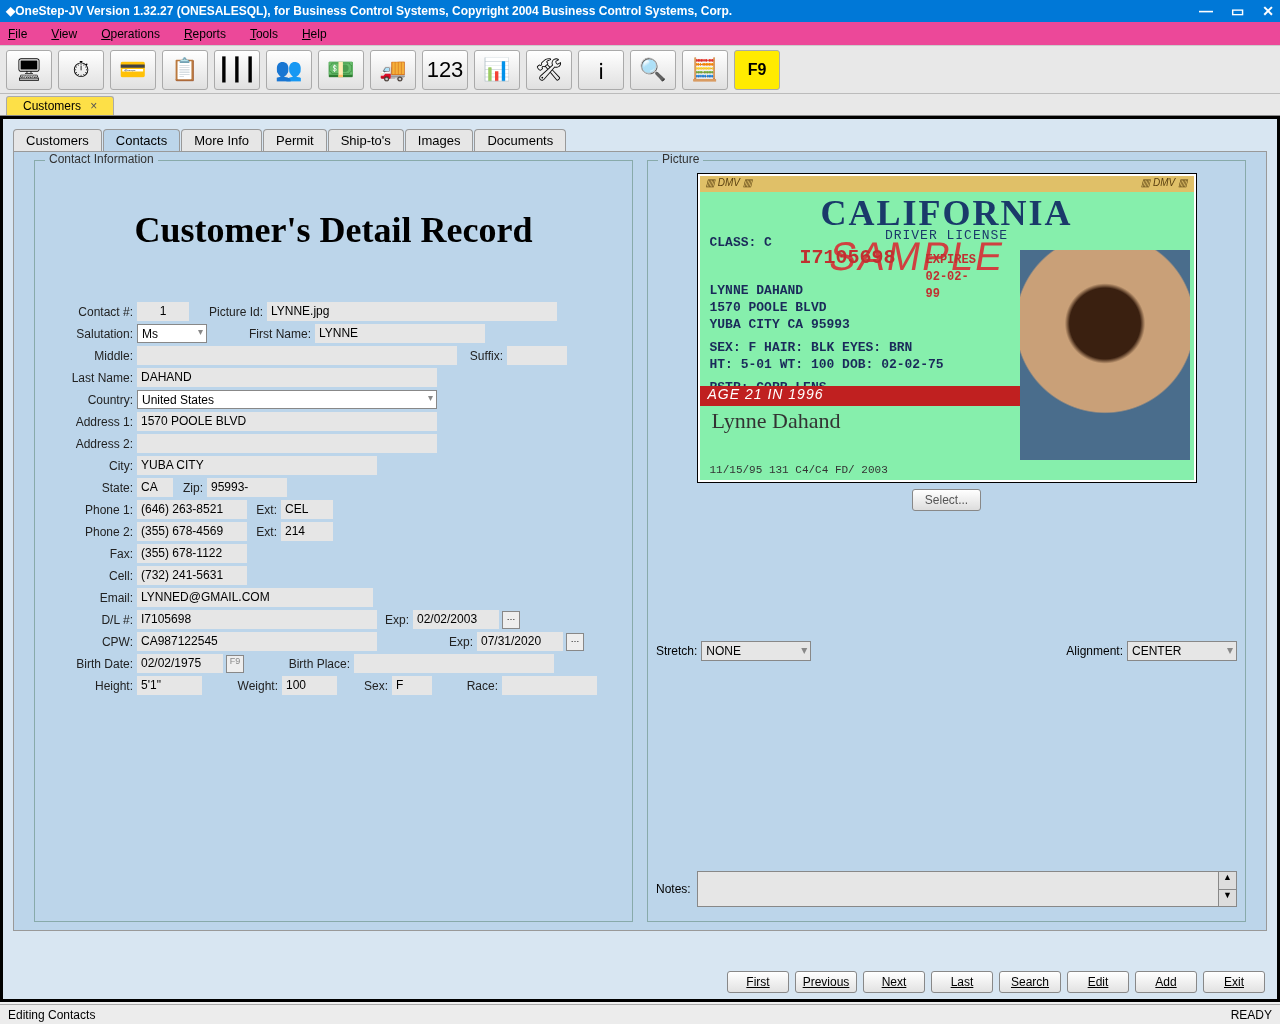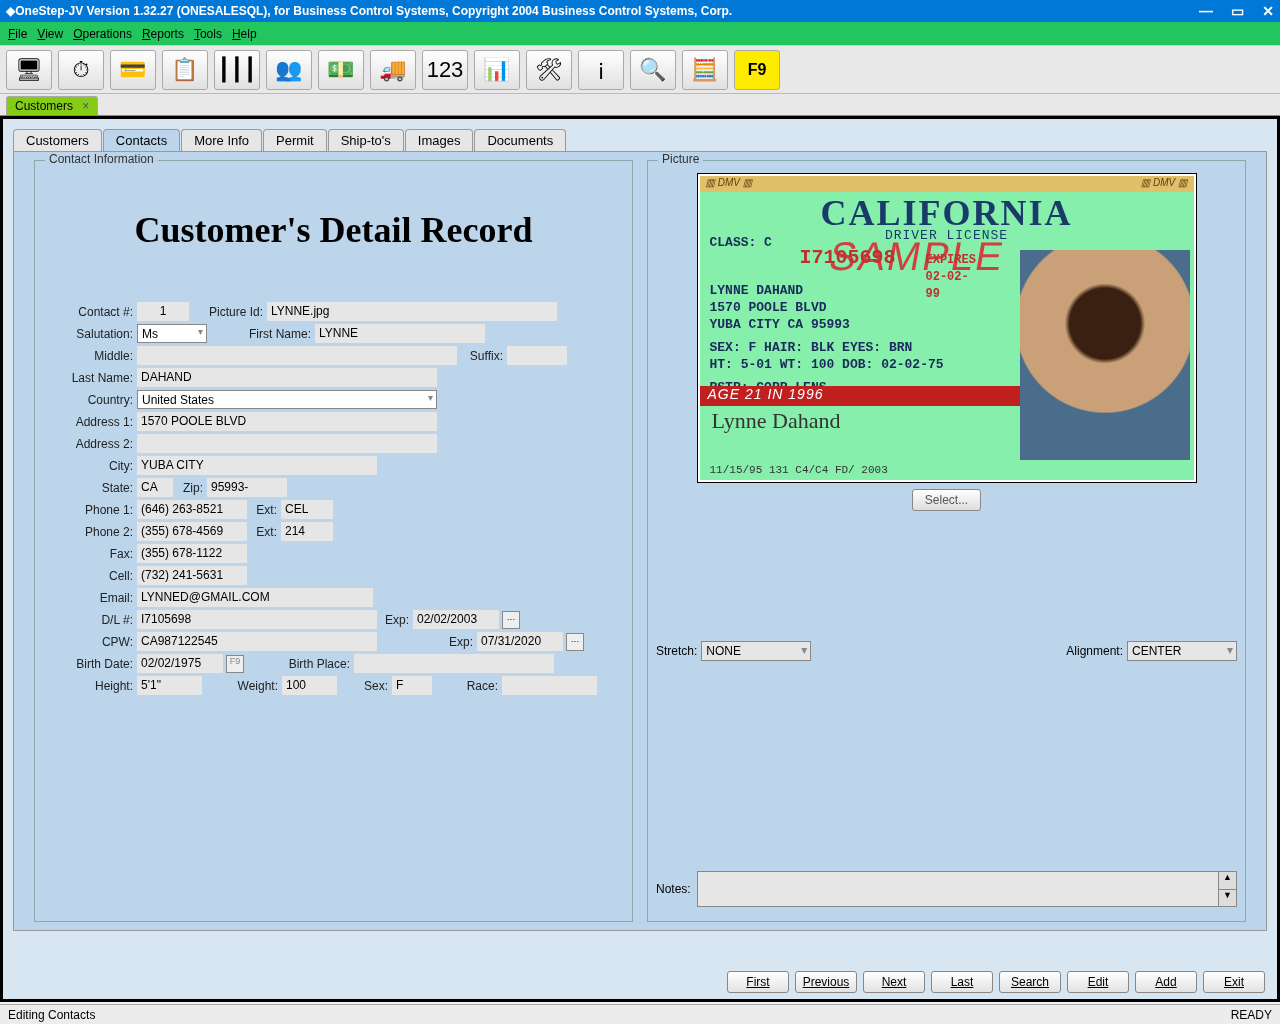--- a/index.html
+++ b/index.html
@@ -17,27 +17,27 @@
   height: 22px;
   display: flex;
   align-items: center;
   padding: 0 6px;
   font-size: 12px;
   font-weight: bold;
 }
 .titlebar .title { flex: 1; }
 .titlebar .winbtns { display: flex; gap: 18px; font-size: 14px; }
 .menubar {
-  background: #22c55e;
+  background: #ec4899;
   border-bottom: 1px solid #ccc;
   height: 24px;
   display: flex;
   align-items: center;
   padding: 0 8px;
-  gap: 10px;
+  gap: 24px;
 }
 .menubar span { text-decoration: underline; text-decoration-color: transparent; cursor: default; }
 .menubar span::first-letter { text-decoration: underline; }
 .toolbar {
   background: #e8e8e8;
   border-bottom: 1px solid #bbb;
   height: 48px;
   display: flex;
   align-items: center;
   padding: 4px 6px;
@@ -53,25 +53,25 @@
 }
 .tbtn.f9 { background:#ffeb00; color:#000; font-weight:bold; font-size:16px; }
 .tabstrip-outer {
   background:#e8e8e8;
   height: 22px;
   padding: 2px 6px 0 6px;
   border-bottom:1px solid #888;
 }
 .tab-outer {
   display:inline-block;
-  background:#84cc16;
+  background:#fde047;
   border:1px solid #aaa;
   border-bottom:none;
   border-radius:3px 3px 0 0;
-  padding:2px 8px;
+  padding:2px 16px;
   font-size:12px;
 }
 .tab-outer .x { margin-left:6px; color:#555; }
 .workspace {
   border:3px solid #000;
   background:#d8e6f2;
   margin:0;
   height: 886px;
   padding:10px;
   position:relative;

